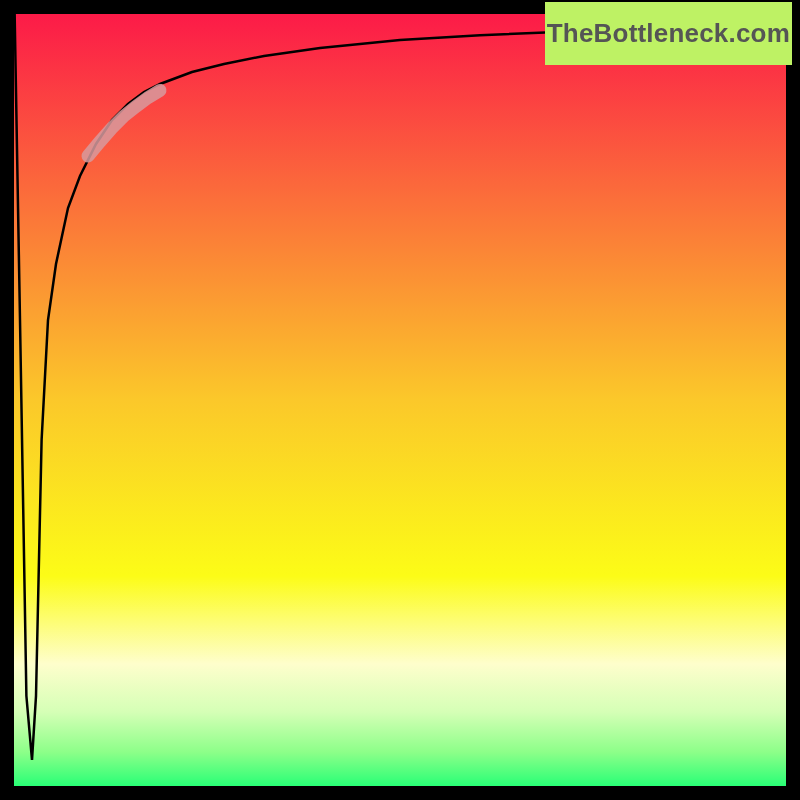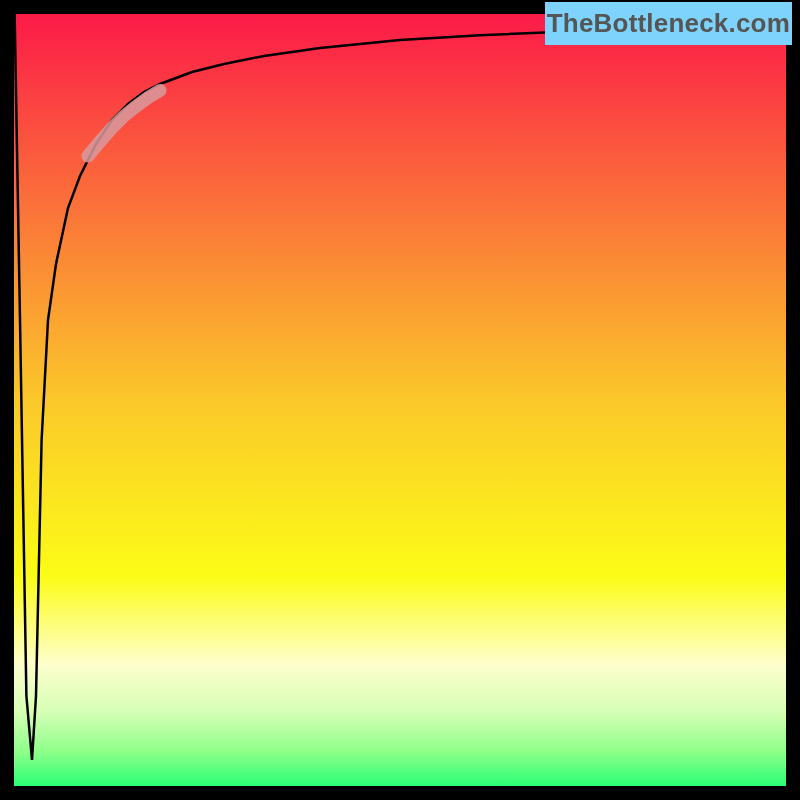--- a/index.html
+++ b/index.html
@@ -19,22 +19,22 @@
     position: absolute;
     top: 2px;
     right: 8px;
     font-family: Arial, Helvetica, sans-serif;
     font-size: 26px;
     font-weight: 600;
     color: #555555;
     letter-spacing: 0.2px;
     z-index: 10;
     user-select: none;
-    background: #7dd3fc;
-    padding: 6px 2px;
+    background: #bef264;
+    padding: 16px 2px;
   }
   svg.chart {
     position: absolute;
     top: 0; left: 0;
     width: 800px;
     height: 800px;
     z-index: 1;
   }
 </style>
 </head>

